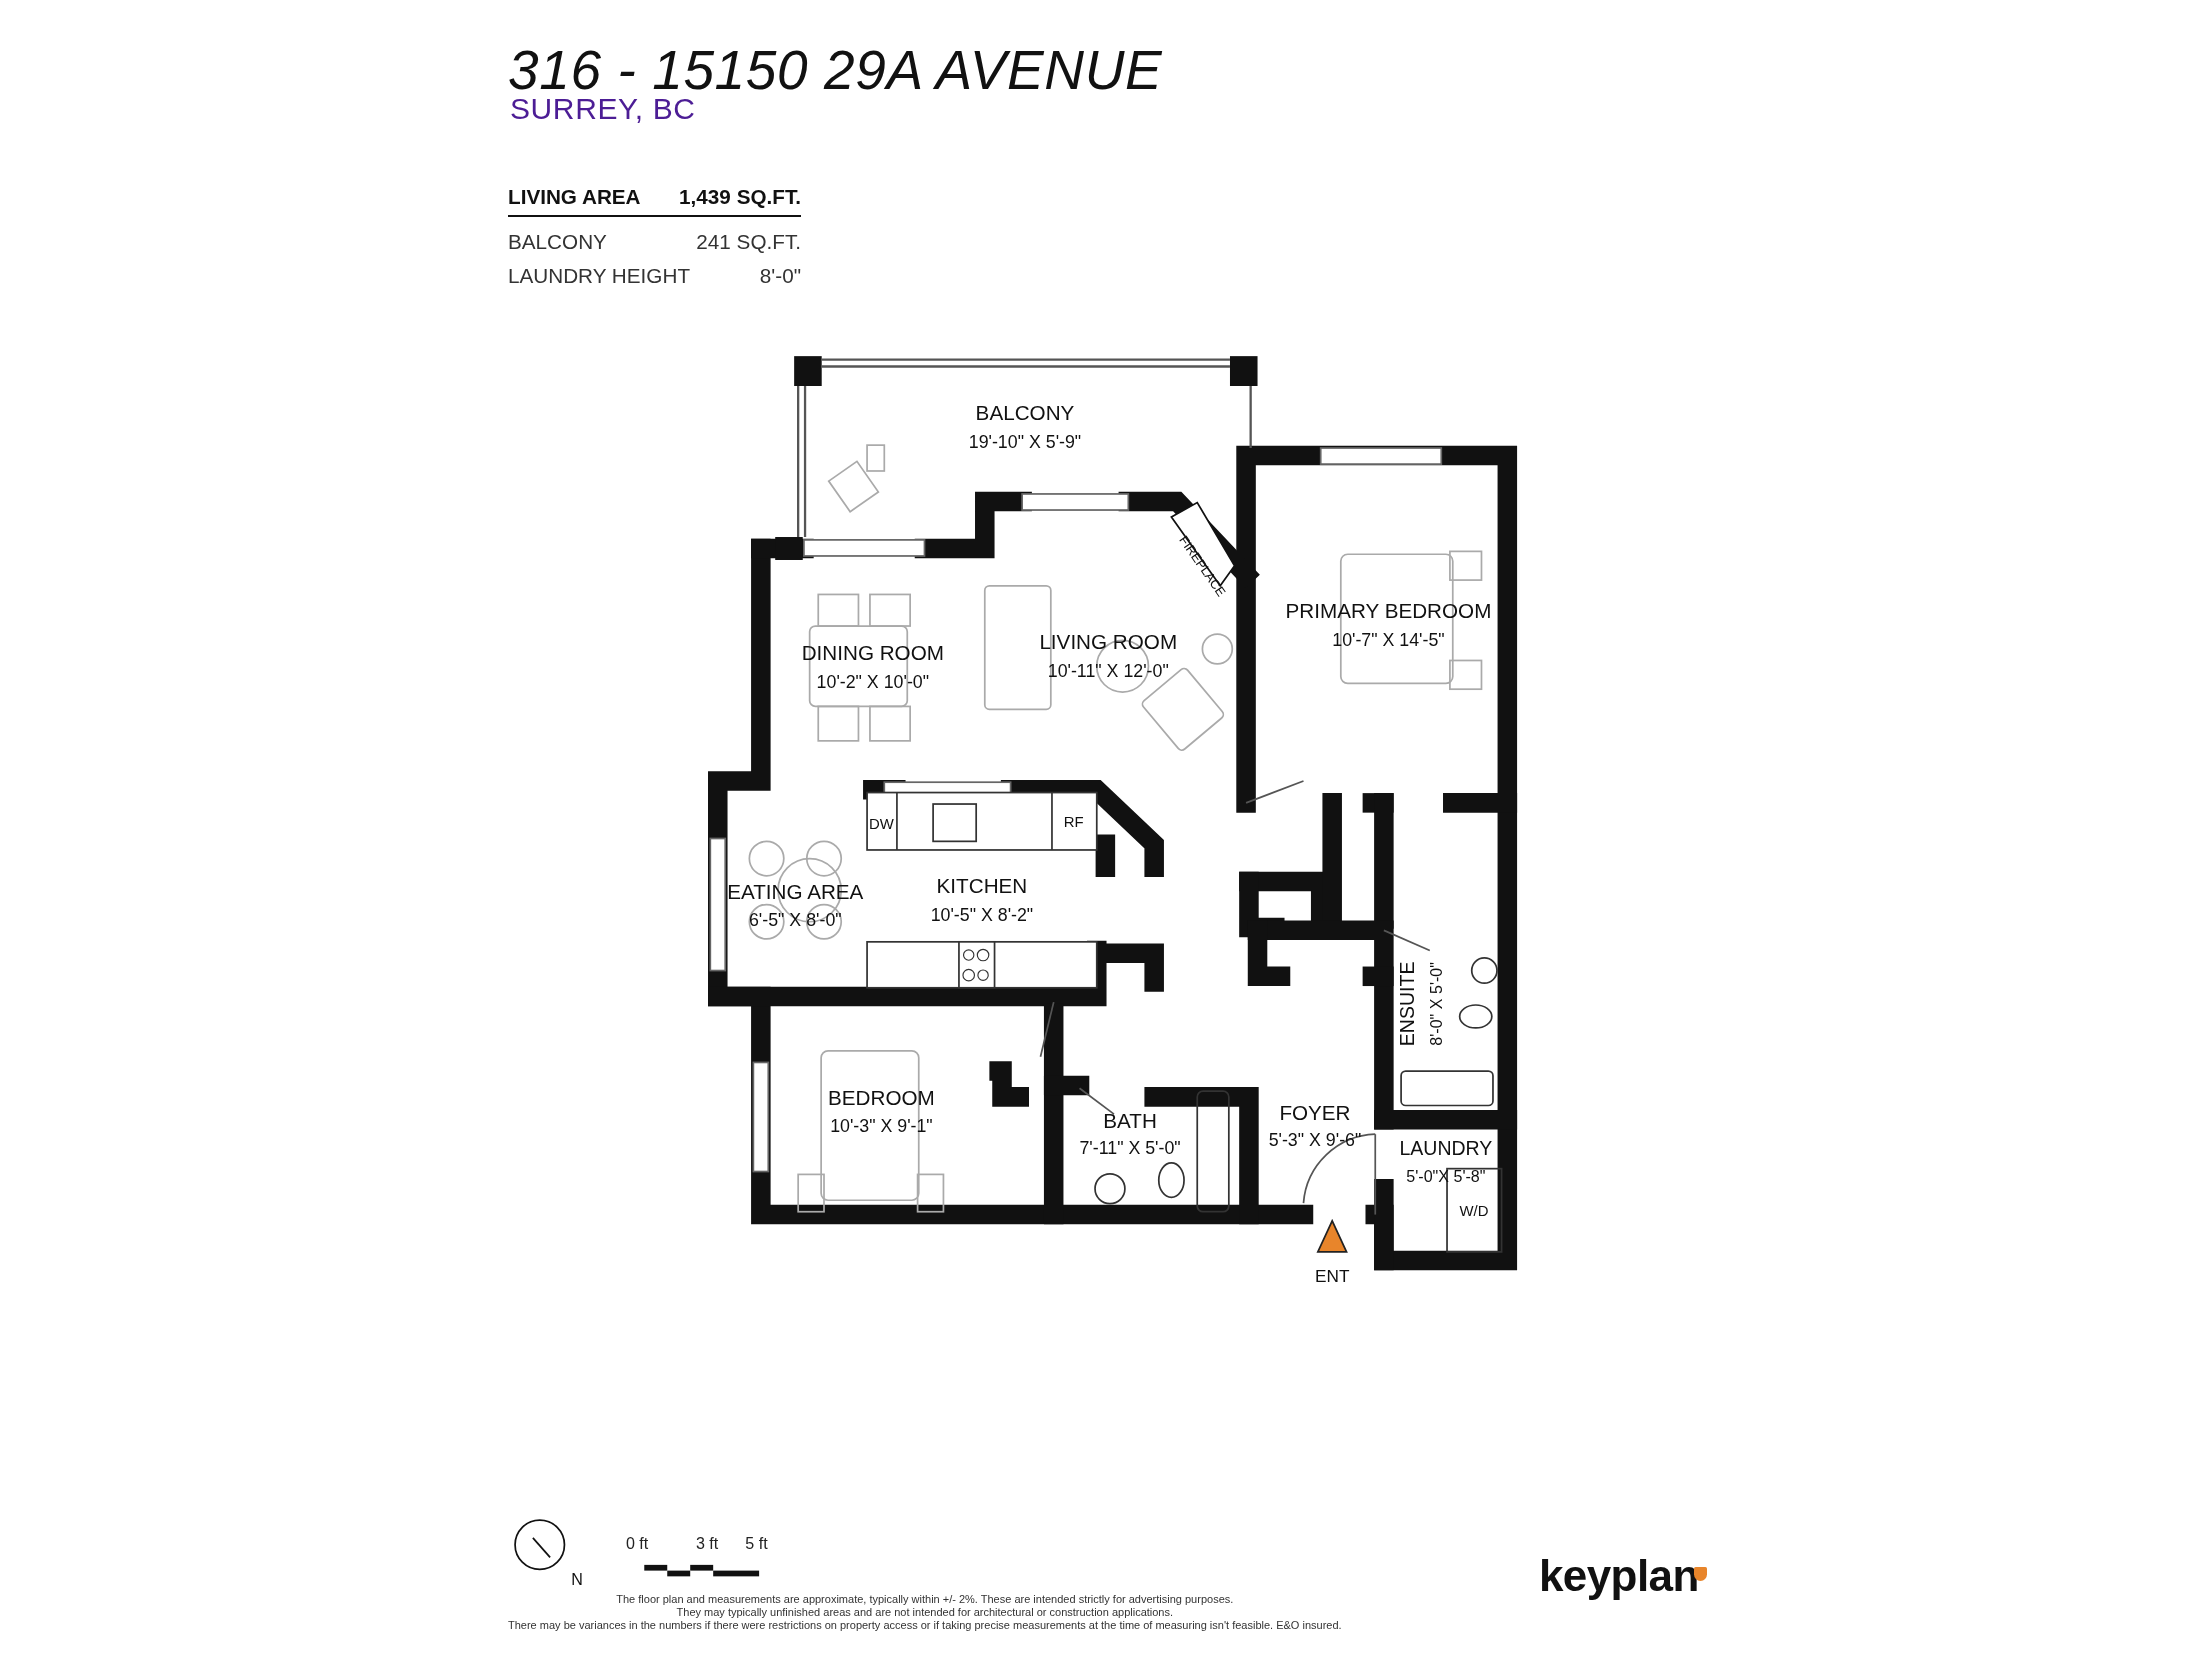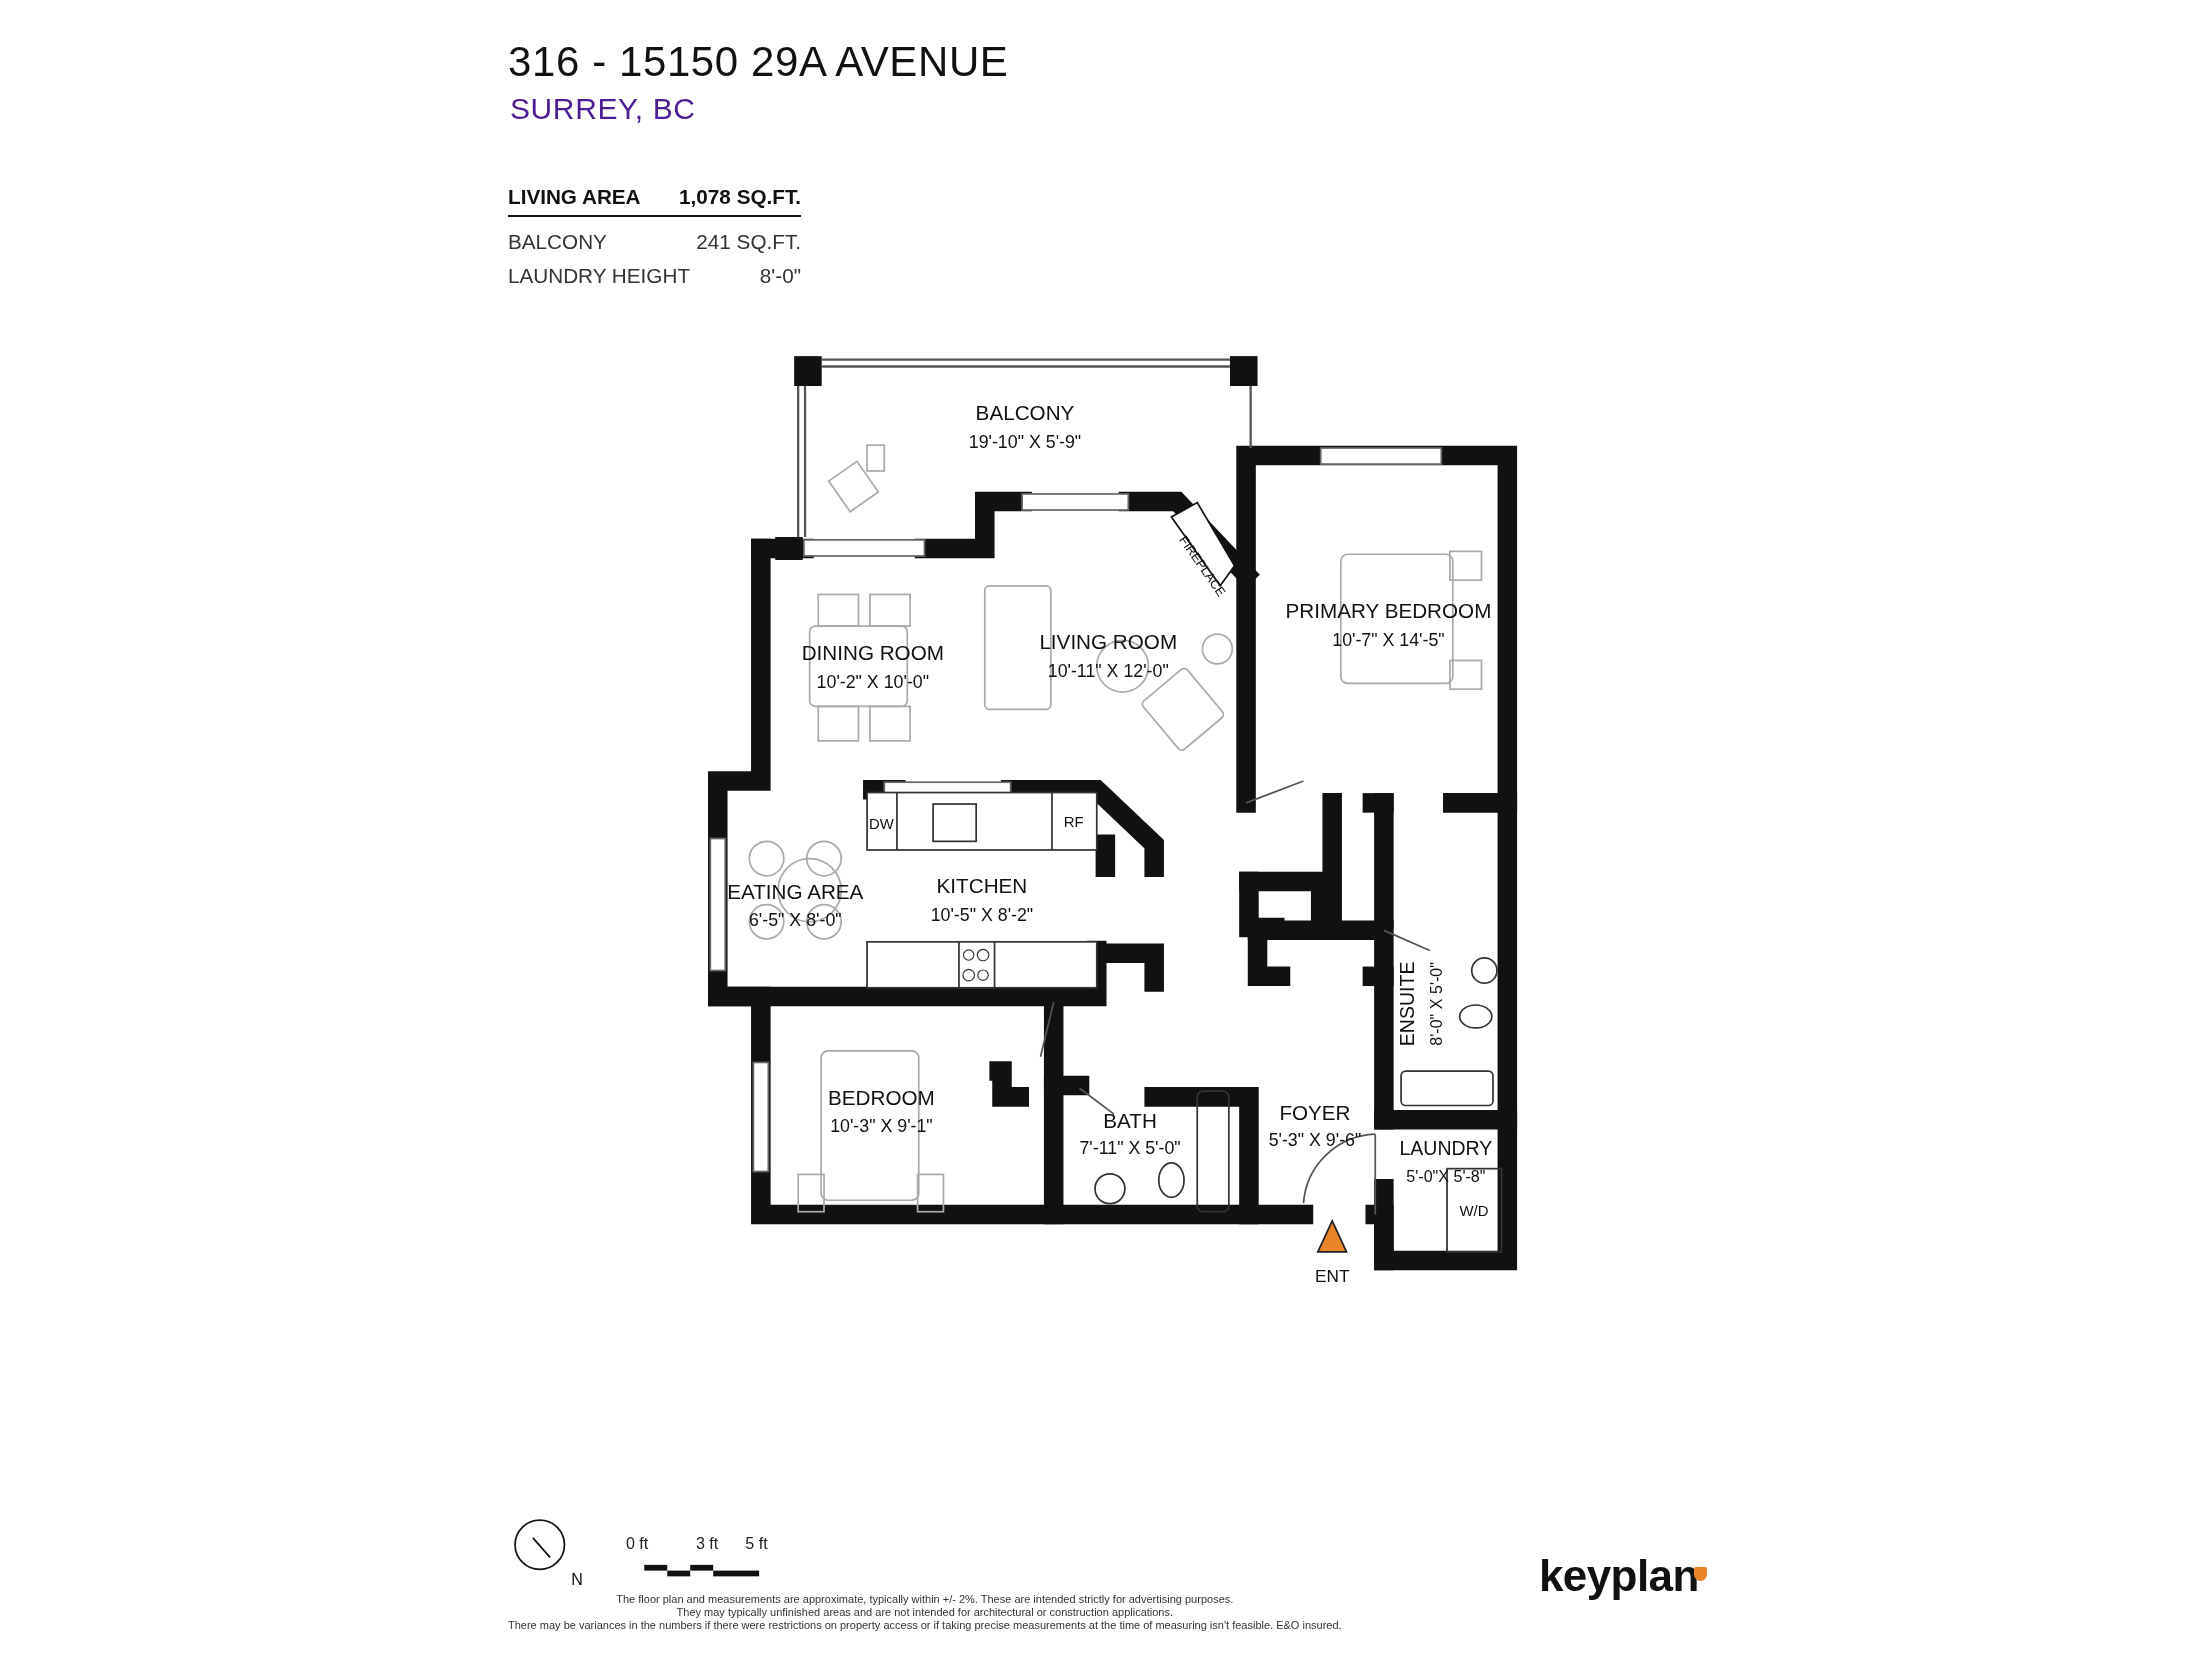--- a/index.html
+++ b/index.html
@@ -1,39 +1,39 @@
 <!DOCTYPE html>
 <html style="font-size:9.2px"><head>
 <meta charset="utf-8">
 <style>
   html, body { margin:0; padding:0; background:#ffffff; }
   body { width:2205px; height:1654px; position:relative; overflow:hidden;
          font-family:"Liberation Sans", "DejaVu Sans", sans-serif; color:#111; }
   .abs { position:absolute; }
-  .title { left:508px; top:38px; font-size:42px; letter-spacing:0.6px; font-weight:400; color:#111; white-space:nowrap; }
+  .title { left:508px; top:38px; font-size:55px; letter-spacing:0.6px; font-weight:400; color:#111; white-space:nowrap;font-style:italic; }
   .subtitle { left:510px; top:92px; font-size:30px; color:#4c1d95; letter-spacing:0.6px; white-space:nowrap; }
   .stats { left:508px; top:179px; width:293px; font-size:20.7px; color:#333; }
   .stats .row { display:flex; justify-content:space-between; height:34px; align-items:center; }
   .stats .row.main { font-weight:700; color:#111; font-size:20.7px; border-bottom:2.3px solid #111; height:36px; margin-bottom:8px;gap:36px; }
   .plan { left:0; top:0; width:2205px; height:1654px; }
   .room-label { font-family:"Liberation Sans", "DejaVu Sans", sans-serif; fill:#111; }
   .disclaimer { left:508px; top:1593px; font-size:11px; line-height:13.2px; color:#333; white-space:nowrap;text-align:center; }
   .brand { left:1539px; top:1551px; font-size:44px; font-weight:700; color:#111; letter-spacing:-0.6px; white-space:nowrap; }
   .brand-mark { left:1694px; top:1567px; width:12.6px; height:13.8px; background:#e8852b; border-radius:1.7px 1.7px 6.9px 6.9px; transform:rotate(0deg); }
 </style>
 </head>
 <body>
 
 <div class="abs title">316 - 15150 29A AVENUE</div>
 <div class="abs subtitle">SURREY, BC</div>
 
 <div class="abs stats">
   <div class="row main">
     <span>LIVING AREA</span>
-    <span>1,078 SQ.FT.</span>
+    <span>1,439 SQ.FT.</span>
   </div>
   <div class="row">
     <span>BALCONY</span>
     <span>241 SQ.FT.</span>
   </div>
   <div class="row">
     <span>LAUNDRY HEIGHT</span>
     <span>8'-0"</span>
   </div>
 </div>

